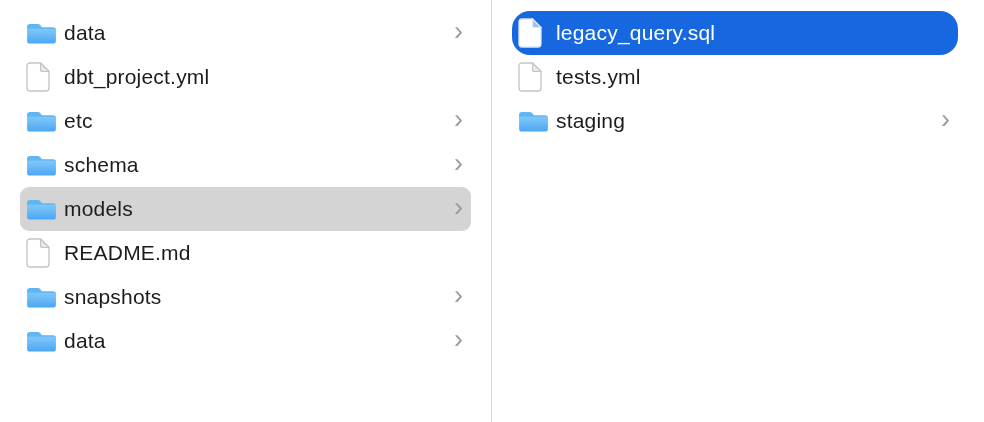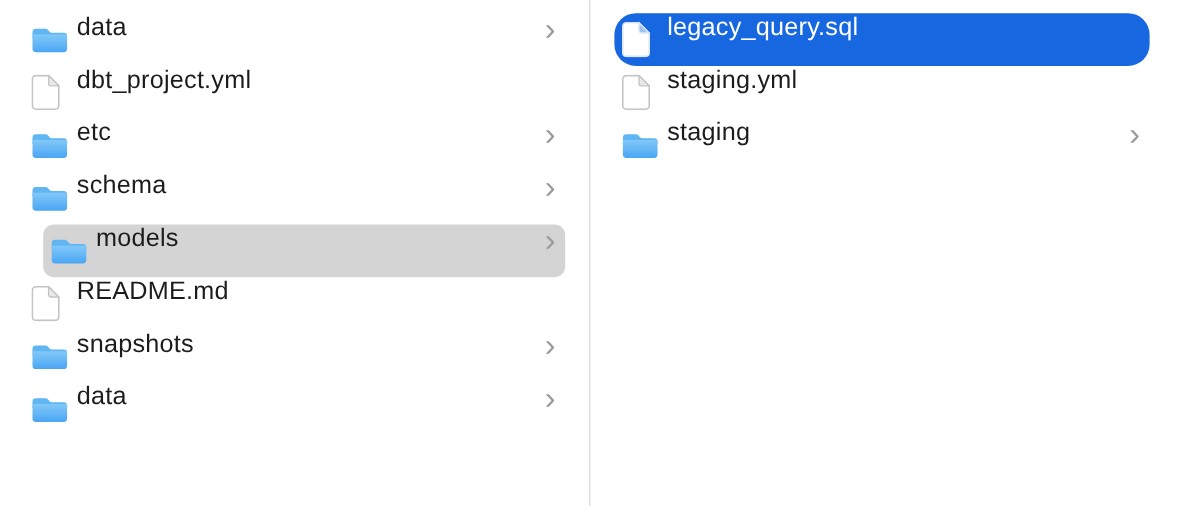--- a/index.html
+++ b/index.html
@@ -9,25 +9,26 @@
     width: 984px; height: 422px;
     overflow: hidden;
   }
   .finder { display: flex; width: 984px; height: 422px; background: #ffffff; }
   .col { padding-top: 11px; }
   .col-left  { width: 491px; padding-left: 20px; padding-right: 20px; }
   .col-right { flex: 1; border-left: 1px solid #d9d9d9; padding-left: 20px; padding-right: 26px; }
   .row {
     height: 44px;
     display: flex;
+    align-items: center;
     border-radius: 9px;
     padding: 0 8px 0 6px;
     cursor: default;
   }
-  .row.selected-gray { background: var(--sel-gray, #d4d4d4); margin-left: 16px; }
+  .row.selected-gray { background: var(--sel-gray, #d4d4d4); }
   .row.selected-blue { background: var(--sel-blue, #1667e0); border-radius: 18px; }
   .icon {
     width: 38px;
     display: flex;
     align-items: center;
     justify-content: flex-start;
     flex: 0 0 38px;
   }
   .label {
     flex: 1;
@@ -180,21 +181,21 @@
       <span class="chevron hidden"></span>
     </div>
 
     <div class="row">
       <span class="icon">
         <svg class="file-svg" viewBox="0 0 24 30">
           <path class="page" d="M1 4 q0-3 3-3 h10.5 l8.5 8.5 v16.5 q0 3 -3 3 h-16 q-3 0 -3 -3 z"></path>
           <path class="fold" d="M14.5 1 l8.5 8.5 h-6.5 q-2 0 -2 -2 z"></path>
         </svg>
       </span>
-      <span class="label">staging.yml</span>
+      <span class="label">tests.yml</span>
       <span class="chevron hidden"></span>
     </div>
 
     <div class="row">
       <span class="icon">
         <svg class="folder-svg" viewBox="0 0 32 26">
           <path class="folder-tab" d="M1 6 q0-3 3-3 h8.3 q1.2 0 2 .9 l1.5 1.7 q.8 .9 2 .9 h10.2 q3 0 3 3 v2 h-30 z"></path>
           <path class="folder-body" d="M1 8 h30 v12.5 q0 3 -3 3 h-24 q-3 0 -3 -3 z"></path>
         </svg>
       </span>

